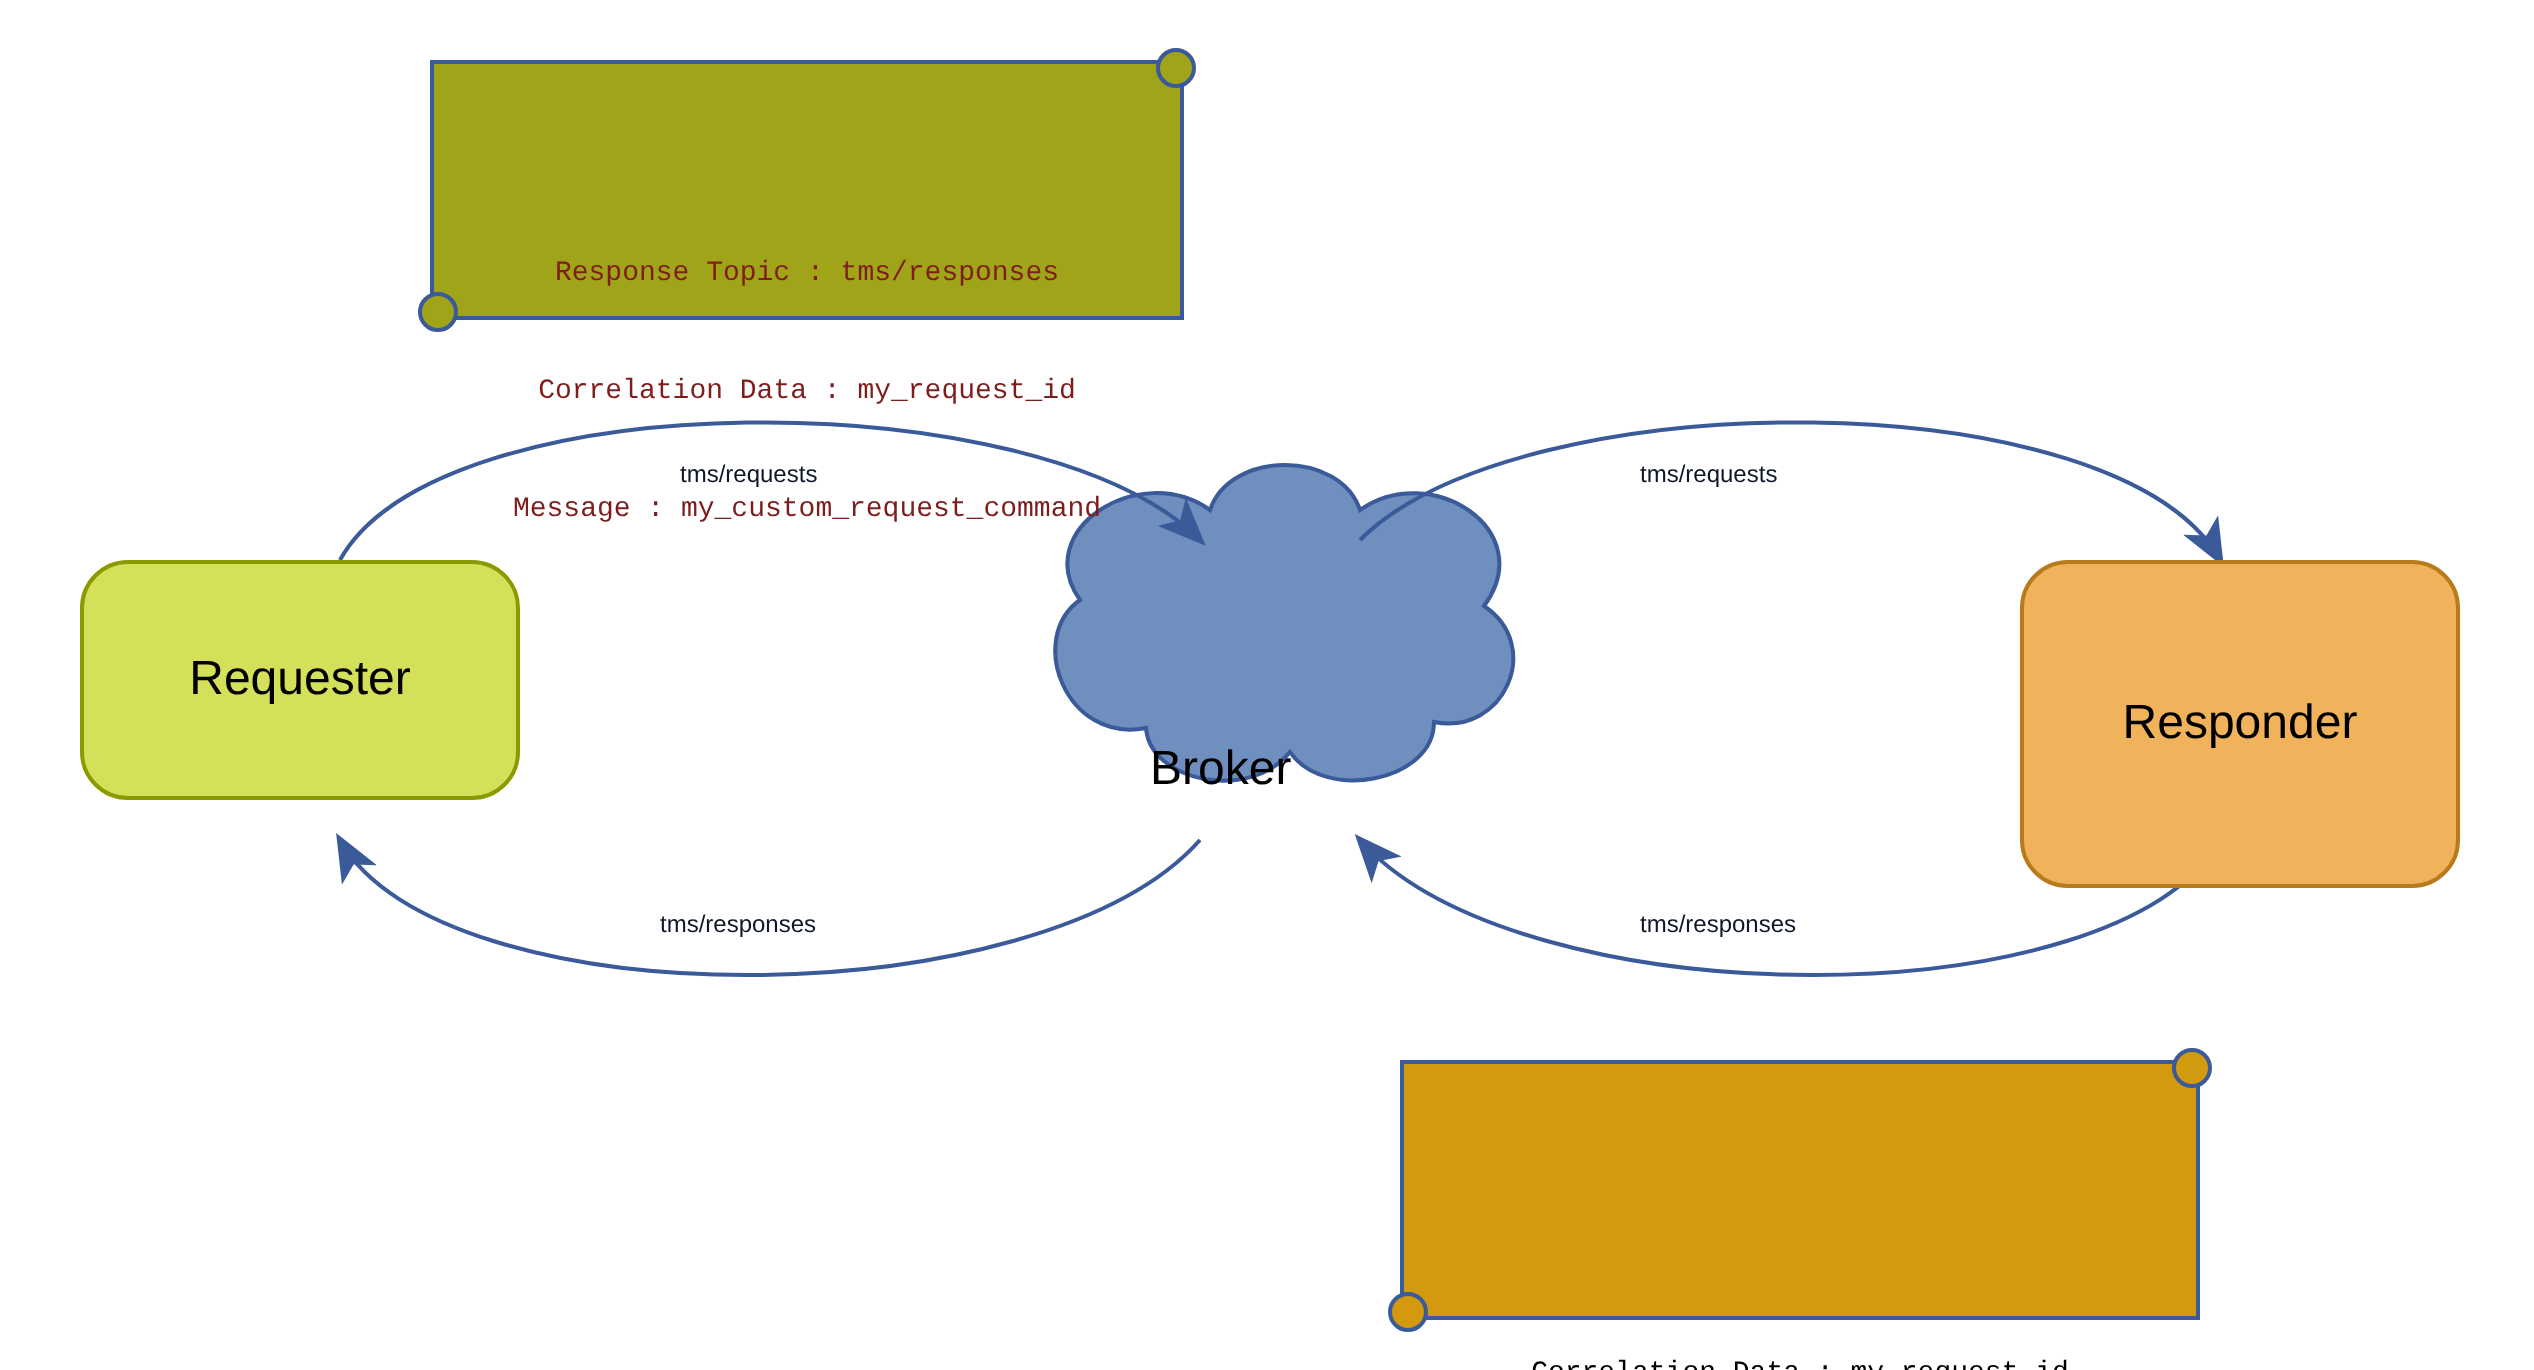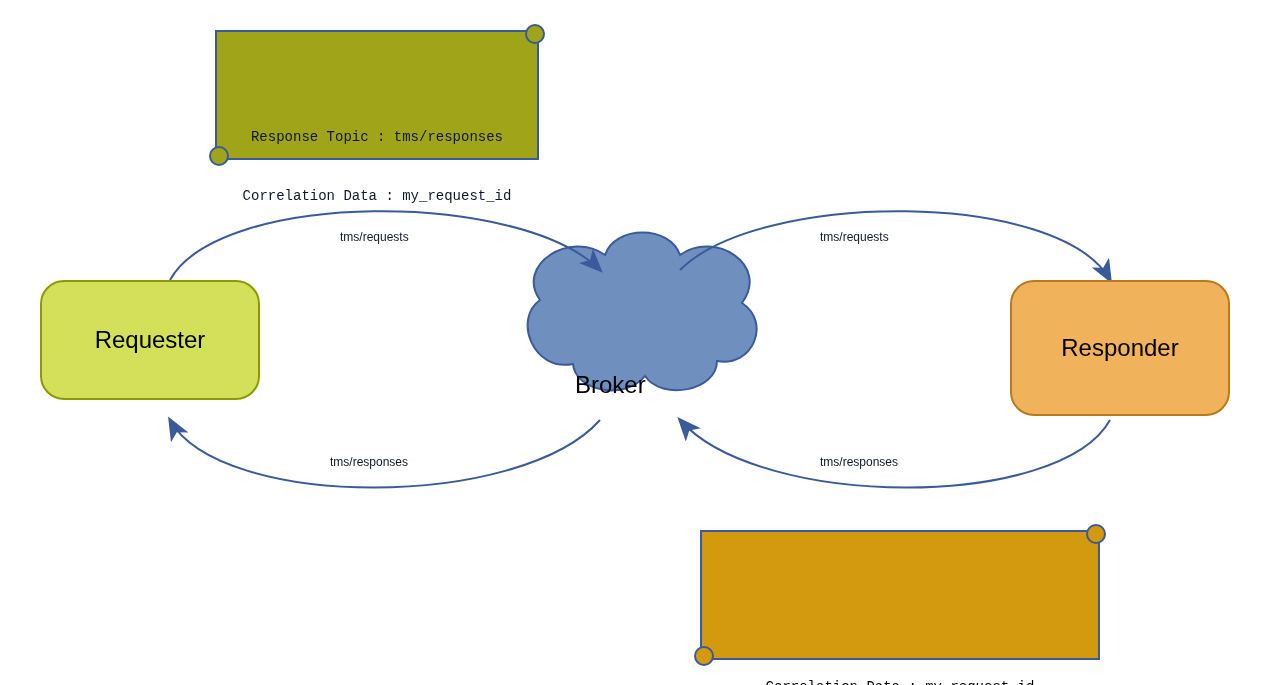--- a/index.html
+++ b/index.html
@@ -40,21 +40,21 @@
     top: 280px;
     width: 220px;
     height: 120px;
     background: #d4e05a;
     border-color: #8a9a00;
   }
   .responder {
     left: 1010px;
     top: 280px;
     width: 220px;
-    height: 136px;
+    height: 164px;
     background: #f0b25a;
     border-color: #b87a1a;
   }
   .edge-label {
     position: absolute;
     font-size: 12px;
     color: #0f172a;
     background: transparent;
     white-space: nowrap;
   }
@@ -65,25 +65,25 @@
     padding: 18px 24px;
     font-family: "Courier New", Courier, monospace;
     font-size: 14px;
     text-align: center;
     line-height: 1.4;
     white-space: pre;
   }
   .note-top {
     left: 215px;
     top: 30px;
-    width: 324px;
+    width: 377px;
     height: 130px;
     background: #a0a419;
     border-color: #3a5a9a;
-    color: #0f172a;
+    color: #7f1d1d;
     border-radius: 0 10px 0 10px;
   }
   .note-bottom {
     left: 700px;
     top: 530px;
     width: 400px;
     height: 130px;
     background: #d49a0f;
     border-color: #3a5a9a;
     color: #000;
@@ -149,20 +149,21 @@
   <div class="edge-label" style="left:340px; top:230px;">tms/requests</div>
   <div class="edge-label" style="left:820px; top:230px;">tms/requests</div>
   <div class="edge-label" style="left:820px; top:455px;">tms/responses</div>
   <div class="edge-label" style="left:330px; top:455px;">tms/responses</div>
 
   <div class="note note-top">
     <div class="scroll-curl" style="left:-8px; bottom:-8px;"></div>
     <div class="scroll-curl" style="right:-8px; top:-8px;"></div>
     <div>Response Topic : tms/responses</div>
     <div>Correlation Data : my_request_id</div>
+    <div>Message : my_custom_request_command</div>
   </div>
 
   <div class="note note-bottom">
     <div class="scroll-curl" style="left:-8px; bottom:-8px;"></div>
     <div class="scroll-curl" style="right:-8px; top:-8px;"></div>
     <div style="height:10px;"></div>
     <div>Correlation Data : my_request_id</div>
     
   </div>
 

